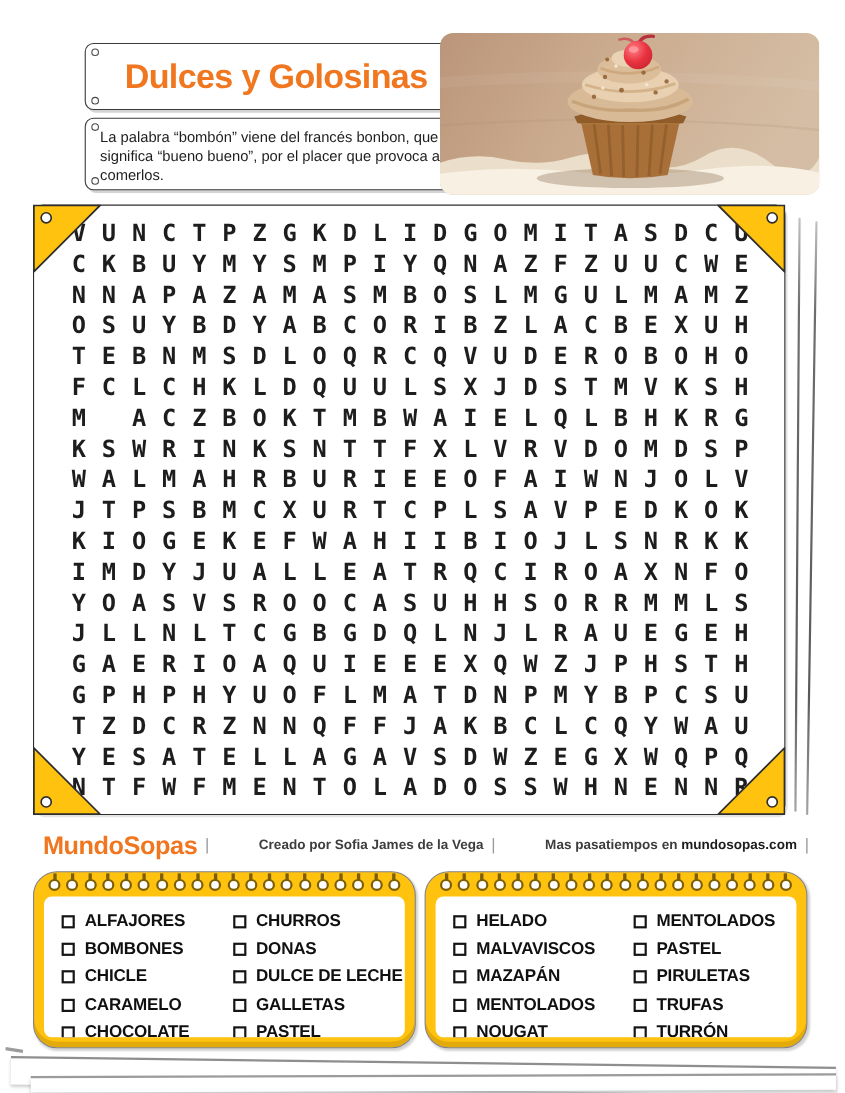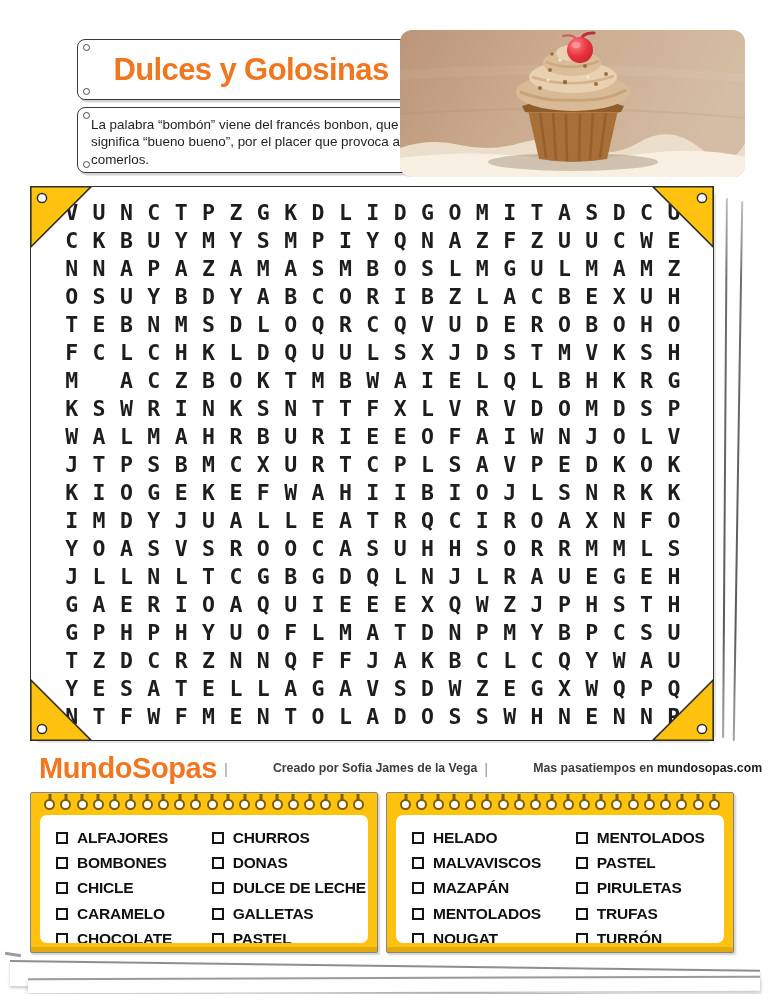--- a/index.html
+++ b/index.html
@@ -41,29 +41,29 @@
 
   
   .side-edge { position:absolute; width:2px; border-radius:2px;
                background:linear-gradient(to bottom,#c2c2c2,#6e6e6e 15%,#5a5a5a 80%,#a5a5a5); }
   .side-edge.e1 { left:724px; top:198px; height:540px; transform:rotate(0.4deg); }
   .side-edge.e2 { left:737px; top:201px; height:540px; transform:rotate(0.9deg); }
 
   
   .footer { position:absolute; left:33px; top:749px; width:710px; height:38px;
             display:flex; align-items:center; gap:6px; white-space:nowrap; }
-  .brand { font-size:29px; font-weight:800; color:#F0761F; letter-spacing:-0.4px; }
+  .brand { font-size:23px; font-weight:800; color:#F0761F; letter-spacing:-0.4px; }
   .fsep { color:#9a9a9a; font-size:15px; font-weight:400; padding:0 1px; }
   .fterm { font-size:12.3px; font-weight:600; color:#3d3d3d;margin-left:38px; }
   .fbold { font-weight:700; color:#1c1c1c; }
   .arrow { font-size:15px; font-weight:900; color:#111; }
 
   
   .wordbox { position:absolute; top:792px; width:348px; height:161px;
-             background:#FFC20E; border:1.6px solid #83838a; border-radius:2px;
+             background:#FFC20E; border:1.6px solid #83838a; border-radius:22px;
              box-shadow:inset 0 -5px 0 rgba(140,100,0,.25), 1.5px 2px 2px rgba(0,0,0,.18); }
   .wordbox.left { left:30px; } .wordbox.right { left:386px; }
   .perf-row { position:absolute; top:1px; left:13px; right:13px;
               display:flex; justify-content:space-between; }
   .perf { position:relative; margin-top:5px; width:11px; height:11px;
           background:#fff; border:2px solid #7c5e05; border-radius:50%; }
   .perf::before { content:""; position:absolute; left:50%; top:-7px;
                   transform:translateX(-50%); width:3px; height:6px; background:#7c5e05; }
   .wordbox-inner { position:absolute; top:22px; left:9px; right:9px; bottom:9px;
                    background:#fff; border-radius:7px; display:flex;

